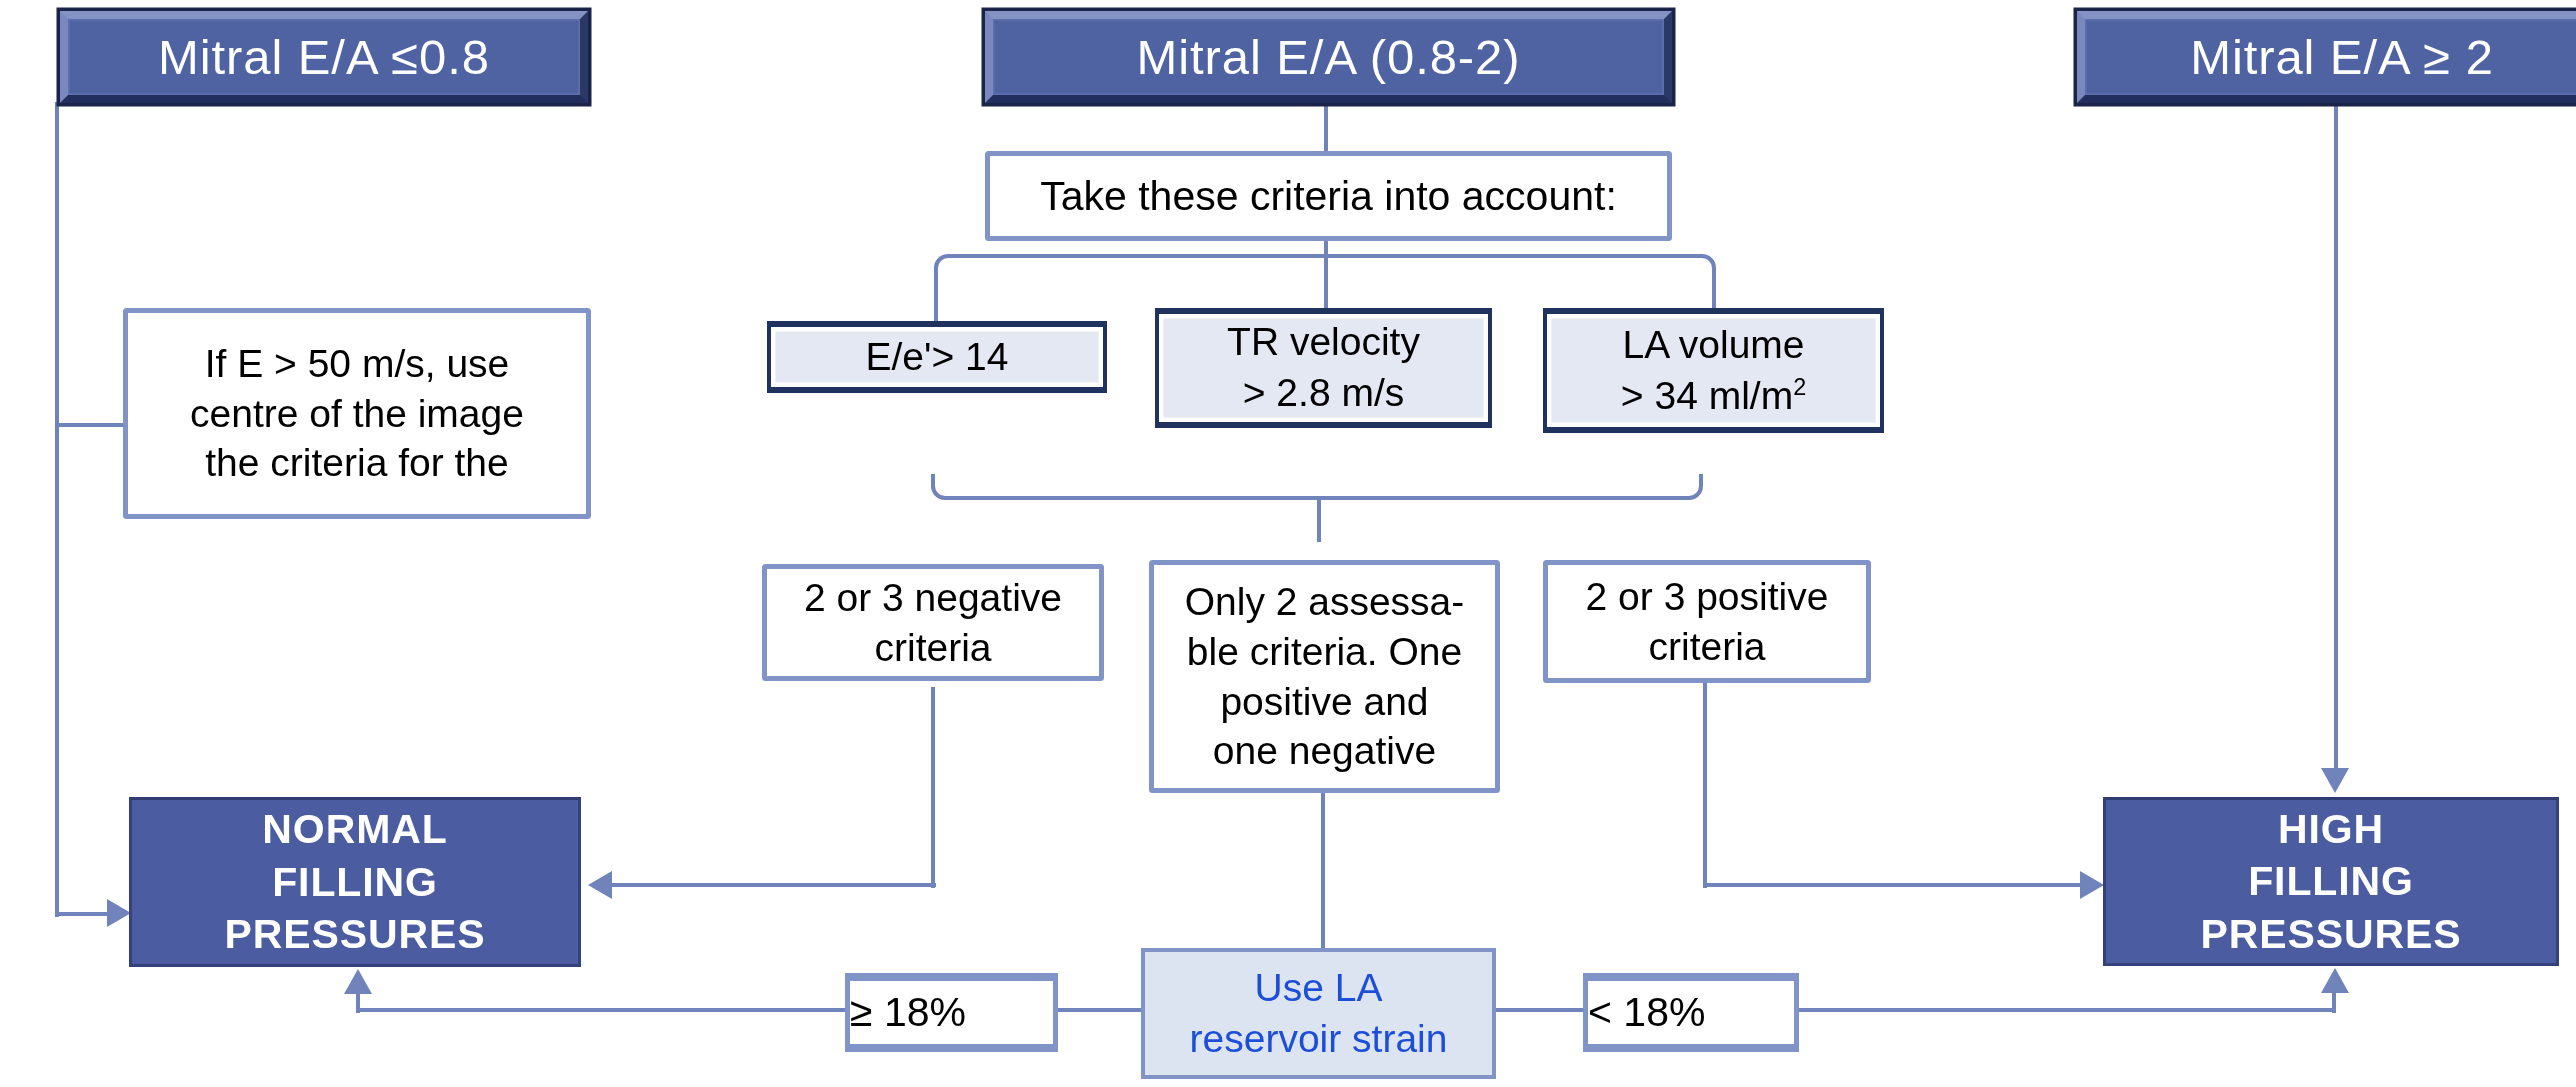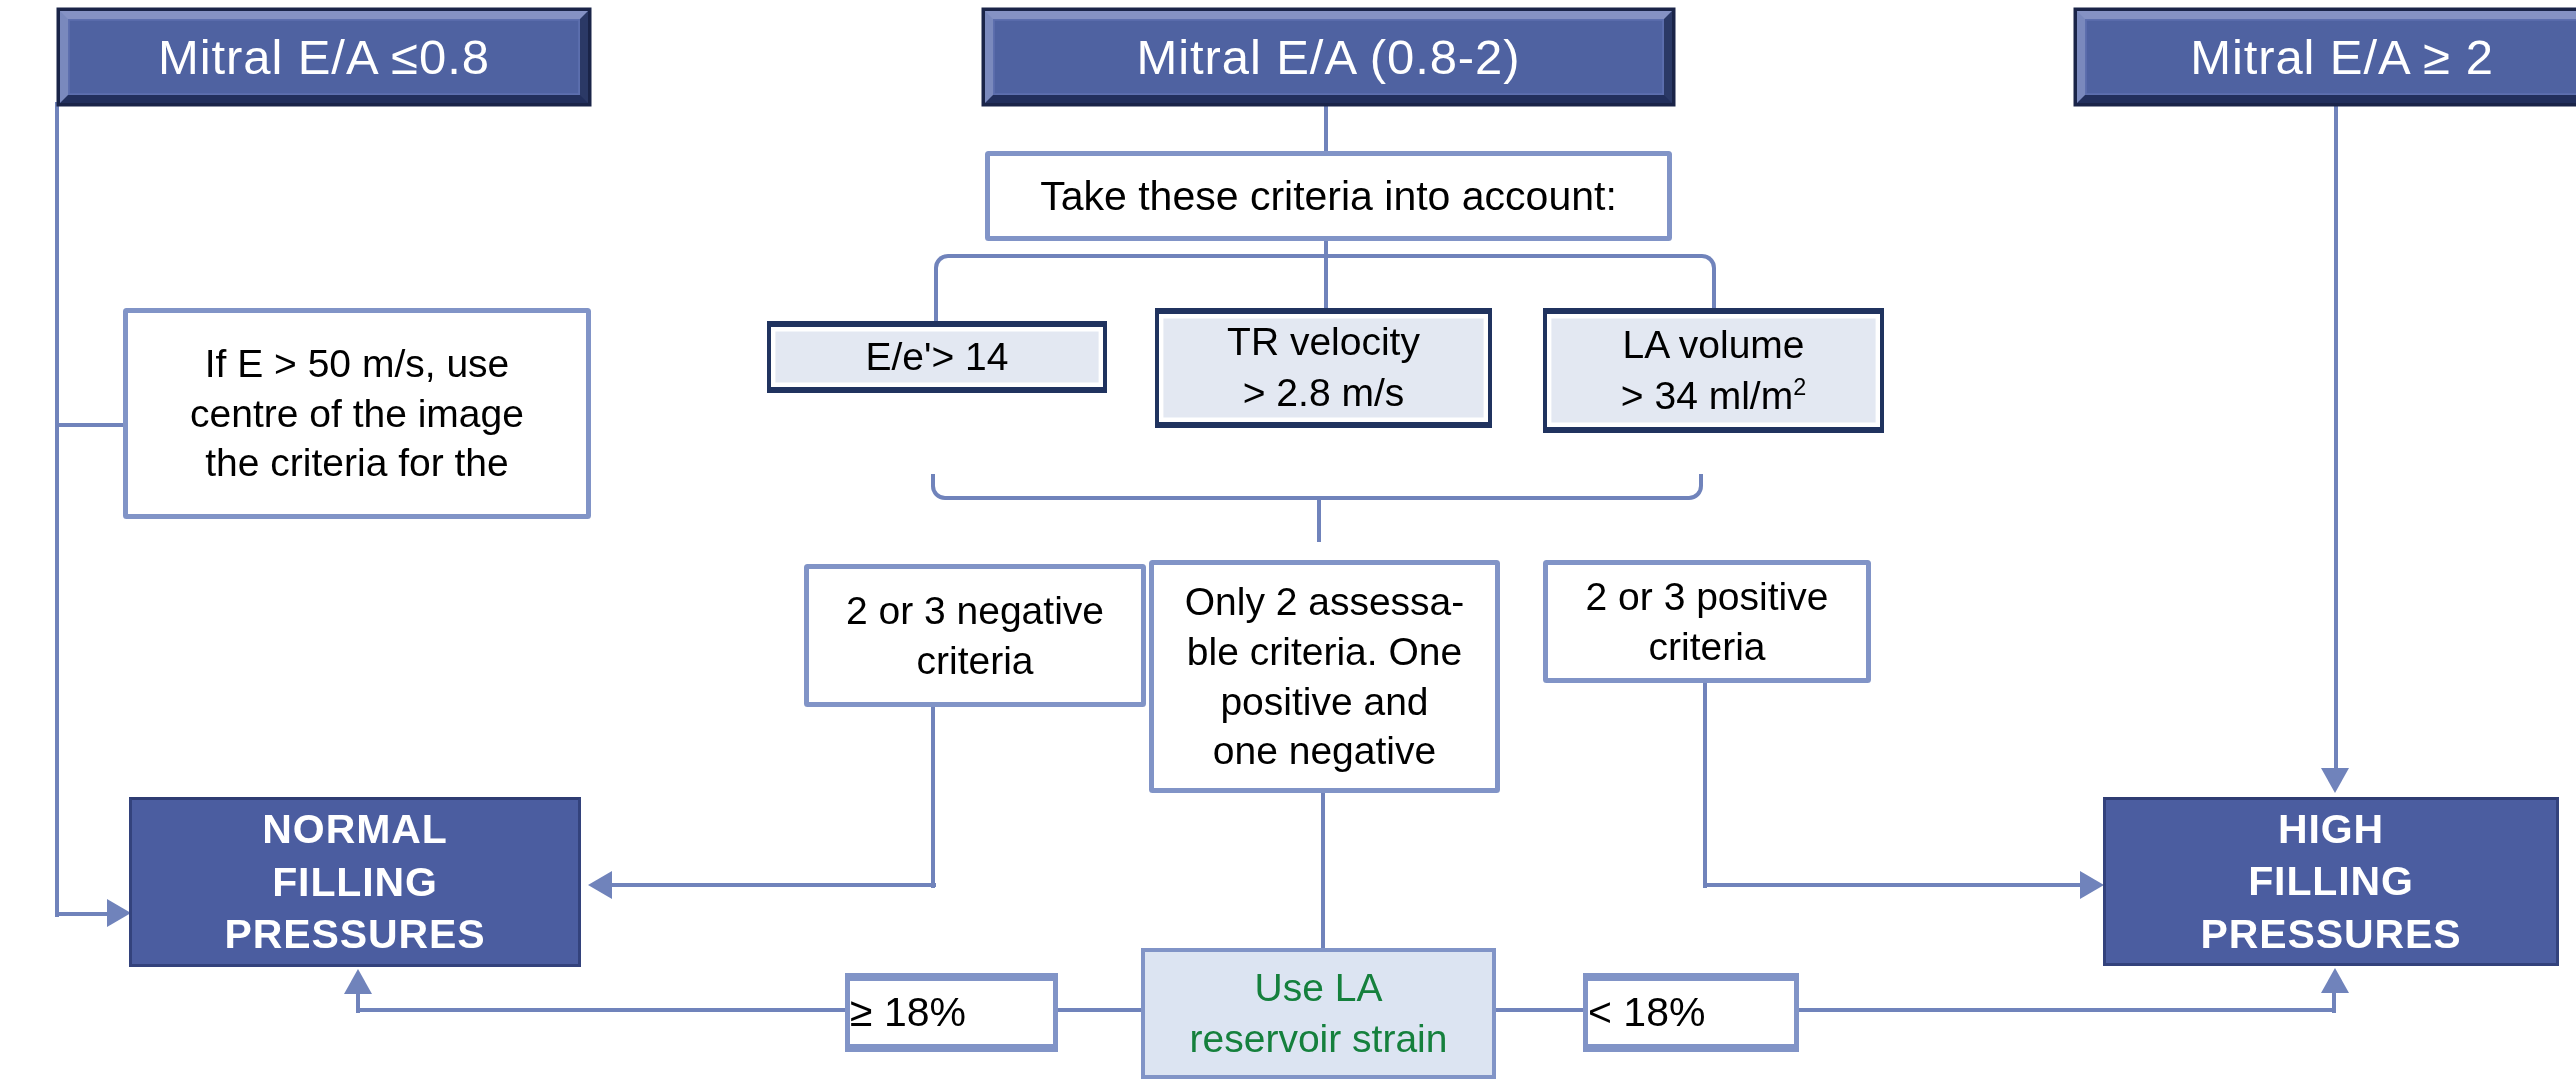--- a/index.html
+++ b/index.html
@@ -23,21 +23,21 @@
         box-shadow:inset 0 0 0 4.4px #ffffff;color:#000;
         display:flex;flex-direction:column;align-items:center;justify-content:center;
         font-size:39px;line-height:1.3;text-align:center;}
 
   
   .rbox{background:#4b5da0;border:3.5px solid #33427c;border-top-color:#2e3c72;color:#ffffff;
         font-weight:bold;font-size:41px;line-height:1.28;letter-spacing:0.9px;
         display:flex;flex-direction:column;align-items:center;justify-content:center;text-align:center;}
 
   
-  .sbox{background:#dce4f2;border:4.4px solid #8194c7;color:#15803d;
+  .sbox{background:#dce4f2;border:4.4px solid #8194c7;color:#1d4ed8;
         display:flex;flex-direction:column;align-items:center;justify-content:center;
         font-size:39px;line-height:1.3;text-align:center;}
 
   .pctbox{background:#ffffff;border:5.3px solid #8194c7;border-top-width:8px;border-bottom-width:8px;
         color:#000;font-size:41px;display:flex;align-items:center;justify-content:flex-start;}
 
   .line{background:#7083bb;}
   .frame-top{border-top:4.4px solid #7083bb;border-left:4.4px solid #7083bb;border-right:4.4px solid #7083bb;
              border-radius:14px 14px 0 0;background:none;}
   .frame-bottom{border-bottom:4.4px solid #7083bb;border-left:4.4px solid #7083bb;border-right:4.4px solid #7083bb;
@@ -119,21 +119,21 @@
   </div>
   <div class="abs nbox" style="left:1111px;top:308px;width:337px;height:120px;">
     <span class="bl">TR velocity</span>
     <span class="bl">&gt; 2.8 m/s</span>
   </div>
   <div class="abs nbox" style="left:1499px;top:308px;width:341px;height:125px;">
     <span class="bl">LA volume</span>
     <span class="bl"><span>&gt; 34 ml/m</span><sup>2</sup></span>
   </div>
 
-  <div class="abs wbox" style="left:760px;top:564px;width:342px;height:143px;">
+  <div class="abs wbox" style="left:718px;top:564px;width:342px;height:117px;">
     <span class="bl">2 or 3 negative</span>
     <span class="bl">criteria</span>
   </div>
   <div class="abs wbox" style="left:1105px;top:560px;width:351px;height:233px;">
     <span class="bl">Only 2 assessa-</span>
     <span class="bl">ble criteria. One</span>
     <span class="bl">positive and</span>
     <span class="bl">one negative</span>
   </div>
   <div class="abs wbox" style="left:1499px;top:560px;width:328px;height:123px;">

